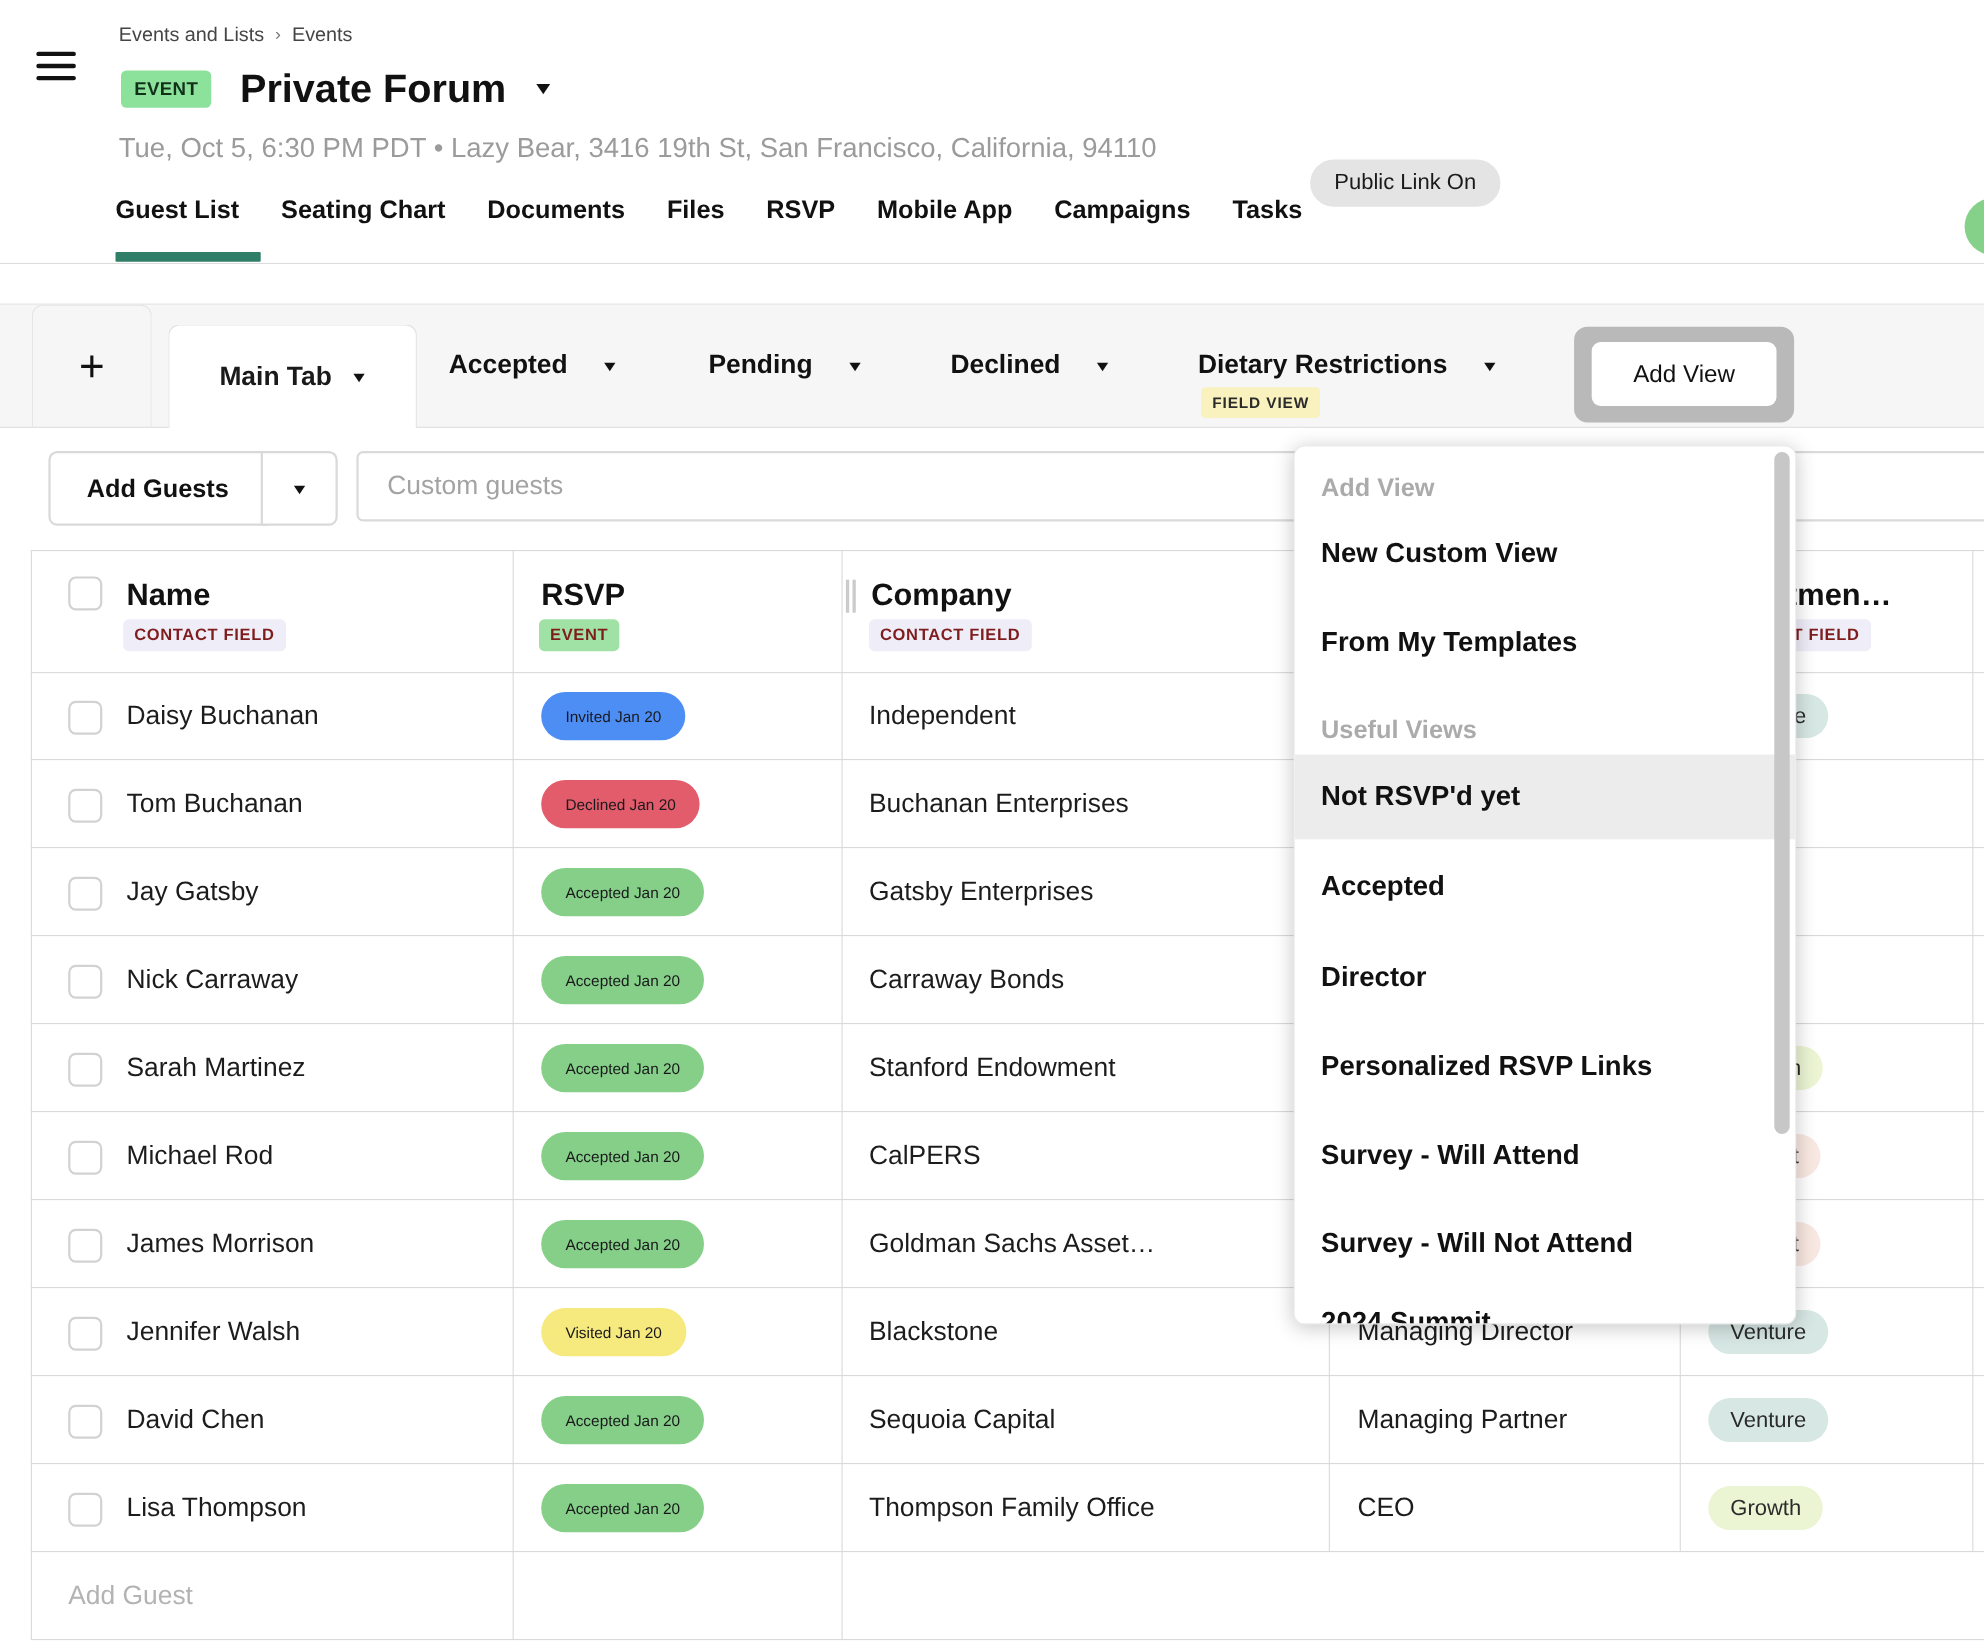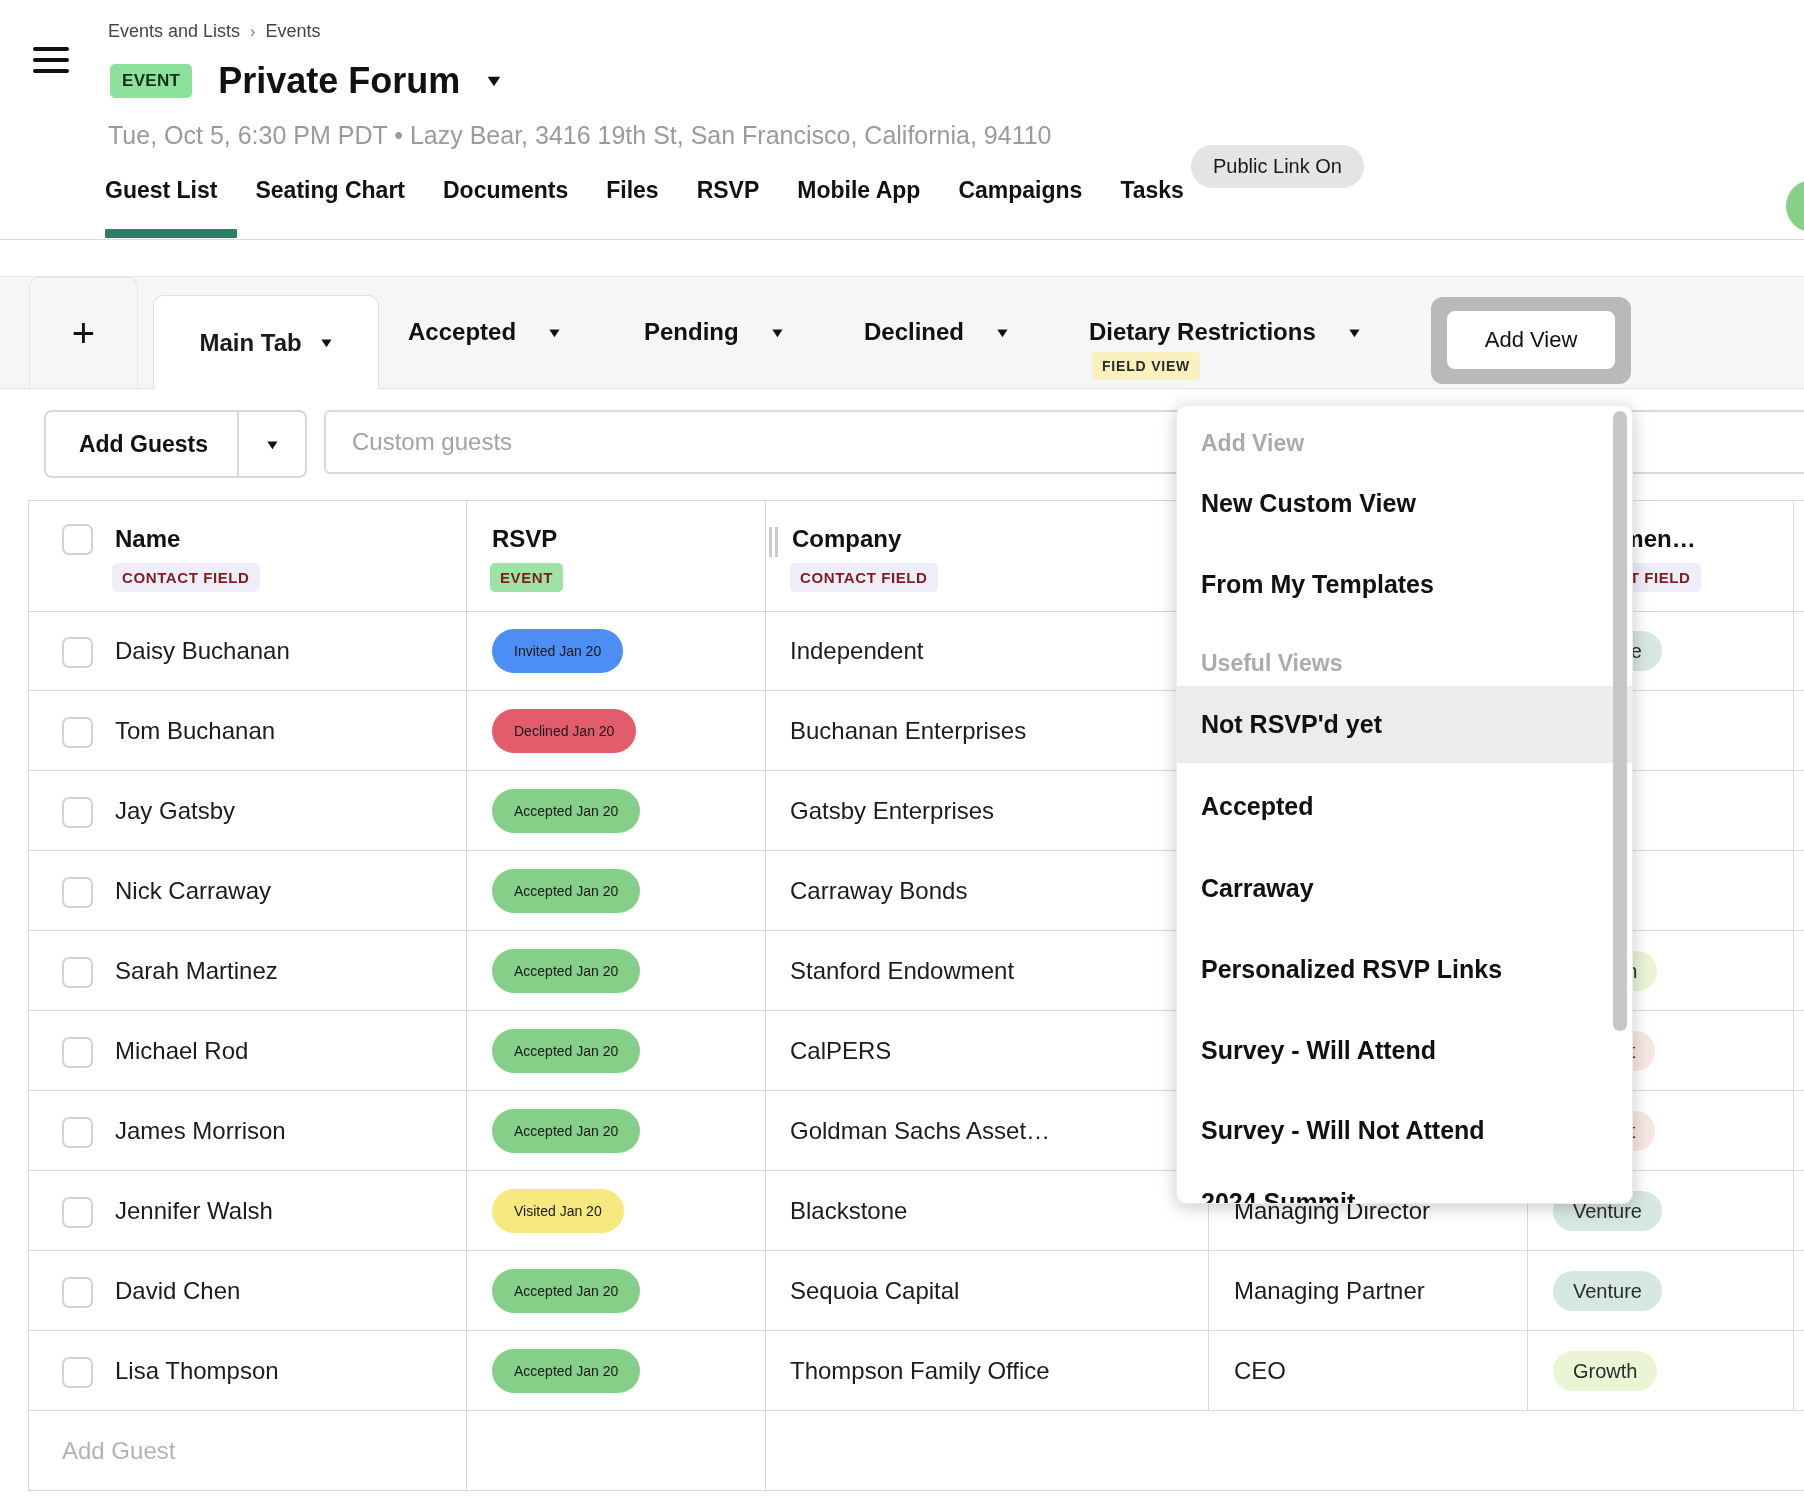--- a/index.html
+++ b/index.html
@@ -34,21 +34,21 @@
   .addview-btn{background:#fff;border-radius:8px;display:flex;align-items:center;justify-content:center;
                font-size:22px;color:#111;}
   
   .btn-white{background:#fff;border:2px solid #d9d9d9;display:flex;align-items:center;justify-content:center;
              font-size:23px;font-weight:700;color:#111;}
   .filter-input{background:#fff;border:2px solid #dadada;border-radius:6px;font-size:24px;color:#a3a3a3;
                 display:flex;align-items:center;padding-left:26px;}
   
   .vline{position:absolute;width:1px;background:#d9d9d9;}
   .hline{position:absolute;height:1px;background:#d9d9d9;}
-  .col-header{font-size:24px;font-weight:700;color:#111;}
+  .col-header{font-size:28px;font-weight:700;color:#111;}
   .field-badge{display:inline-block;border-radius:5px;font-size:15px;font-weight:700;color:#7f1d1d;
                letter-spacing:.6px;padding:6px 10px;background:#efedf8;}
   .checkbox{width:27px;height:27px;border:2px solid #d2d2d2;border-radius:7px;background:#fff;}
   .cell-text{font-size:24px;color:#1c1c1c;}
   .rsvp-pill{display:inline-flex;align-items:center;height:44px;border-radius:22px;padding:0 22px;
              font-size:14px;color:#19191c;white-space:nowrap;}
   .seg-badge{display:inline-flex;align-items:center;height:40px;border-radius:20px;padding:0 20px;
              font-size:20px;color:#2b2b2b;white-space:nowrap;}
   .resize-handle span{display:inline-block;width:3px;height:30px;background:#cbcbcb;margin-right:3px;}
   .addguest{font-size:24px;color:#b3b3b3;}
@@ -276,21 +276,21 @@
   </div>
 
   <div class="abs menu" style="left:1176px;top:405px;width:455px;height:797px;">
     <div class="abs menu-label" style="left:24px;top:24px;">Add View</div>
     <div class="abs menu-item" style="left:24px;top:83px;">New Custom View</div>
     <div class="abs menu-item" style="left:24px;top:164px;">From My Templates</div>
     <div class="abs menu-label" style="left:24px;top:244px;">Useful Views</div>
     <div class="abs menu-highlight" style="left:0;top:280px;width:455px;height:77px;"></div>
     <div class="abs menu-item" style="left:24px;top:304px;">Not RSVP'd yet</div>
     <div class="abs menu-item" style="left:24px;top:386px;">Accepted</div>
-    <div class="abs menu-item" style="left:24px;top:468px;">Carraway</div>
+    <div class="abs menu-item" style="left:24px;top:468px;">Director</div>
     <div class="abs menu-item" style="left:24px;top:549px;">Personalized RSVP Links</div>
     <div class="abs menu-item" style="left:24px;top:630px;">Survey - Will Attend</div>
     <div class="abs menu-item" style="left:24px;top:710px;">Survey - Will Not Attend</div>
     <div class="abs menu-item" style="left:24px;top:782px;">2024 Summit</div>
     <div class="abs scroll-thumb" style="left:436px;top:5px;width:14px;height:620px;"></div>
   </div>
 
 </div>
 
 </body></html>

